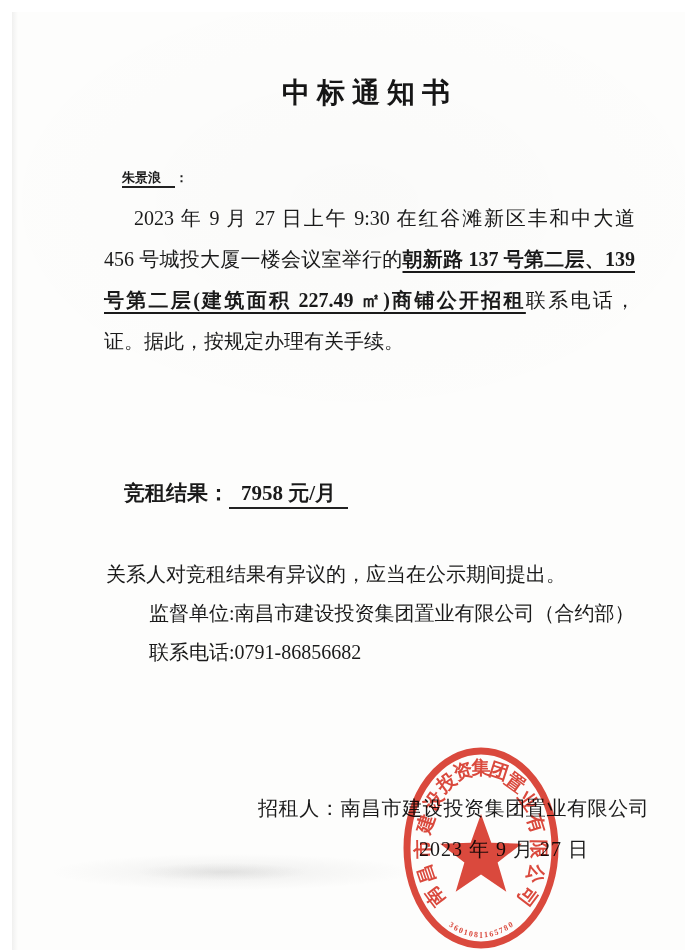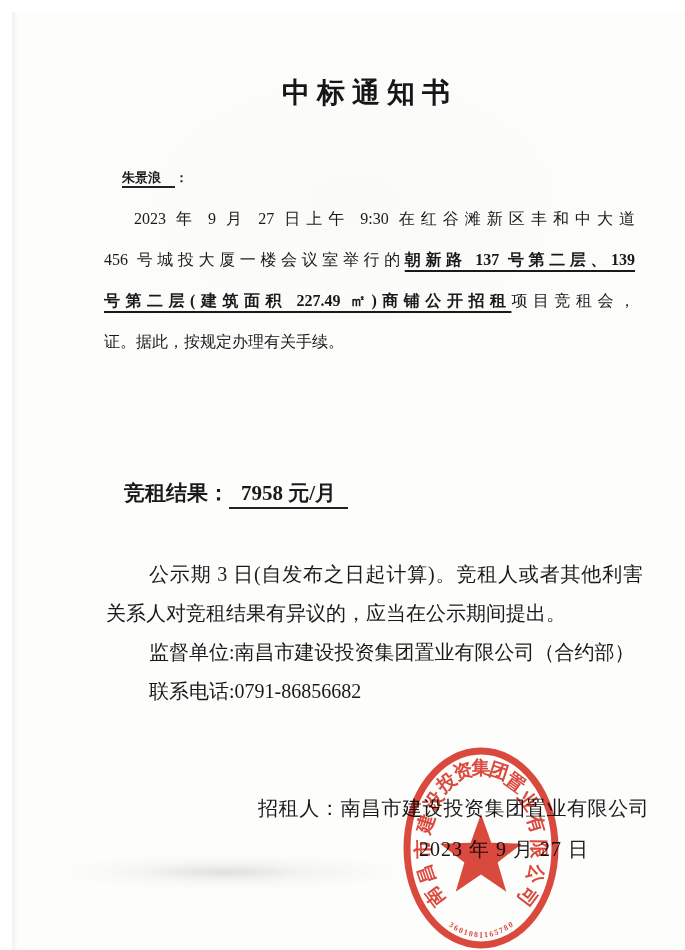--- a/index.html
+++ b/index.html
@@ -29,21 +29,21 @@
   .addressee {
     position: absolute; top: 157px; left: 110px;
     font-size: 13px; font-weight: bold;
   }
   .addressee .name-u {
     border-bottom: 2px solid #222;
     padding: 0 14px 1px 0;
   }
   .para1 {
     position: absolute; top: 186px; left: 92px; width: 531px;
-    font-size: 16px; line-height: 41px;
+    font-size: 20px; line-height: 41px;
   }
   .para2 {
     position: absolute; top: 543px; left: 94px; width: 537px;
     font-size: 20px; line-height: 39px;
   }
   .line { white-space: normal; }
   .jl { text-align: justify; text-align-last: justify; text-justify: inter-character; }
   .ind1 { text-indent: 30px; }
   .ind2 { text-indent: 43px; }
   .bu {
@@ -96,30 +96,29 @@
 
   <div class="doc-title">中标通知书</div>
 
   <div class="addressee">
     <span class="name-u">朱景浪</span><span>：</span>
   </div>
 
   <div class="para1">
     <div class="line jl ind1"><span>2023 年 9 月 27 日上午 9:30 在红谷滩新区丰和中大道</span></div>
     <div class="line jl"><span>456 号城投大厦一楼会议室举行的</span><span class="bu">朝新路 137 号第二层、139</span></div>
-    <div class="line jl"><span class="bu">号第二层(建筑面积 227.49 ㎡)商铺公开招租</span><span>项目竞租会，</span></div>
+    <div class="line jl"><span class="bu">号第二层(建筑面积 227.49 ㎡)商铺公开招租</span><span>联系电话，</span></div>
     <div class="line"><span>证。据此，按规定办理有关手续。</span></div>
   </div>
 
   <div class="result-line">
     <span>竞租结果：</span><span class="value-u">7958 元/月</span>
   </div>
 
   <div class="para2">
-    <div class="line jl ind2"><span>公示期 3 日(自发布之日起计算)。竞租人或者其他利害</span></div>
     <div class="line"><span>关系人对竞租结果有异议的，应当在公示期间提出。</span></div>
     <div class="line ind2"><span>监督单位:南昌市建设投资集团置业有限公司（合约部）</span></div>
     <div class="line ind2"><span>联系电话:0791-86856682</span></div>
   </div>
 
   <div class="sig-line">
     <span>招租人：</span><span>南昌市建设投资集团置业有限公司</span>
   </div>
 
   <div class="date-line">2023 年 9 月 27 日</div>

